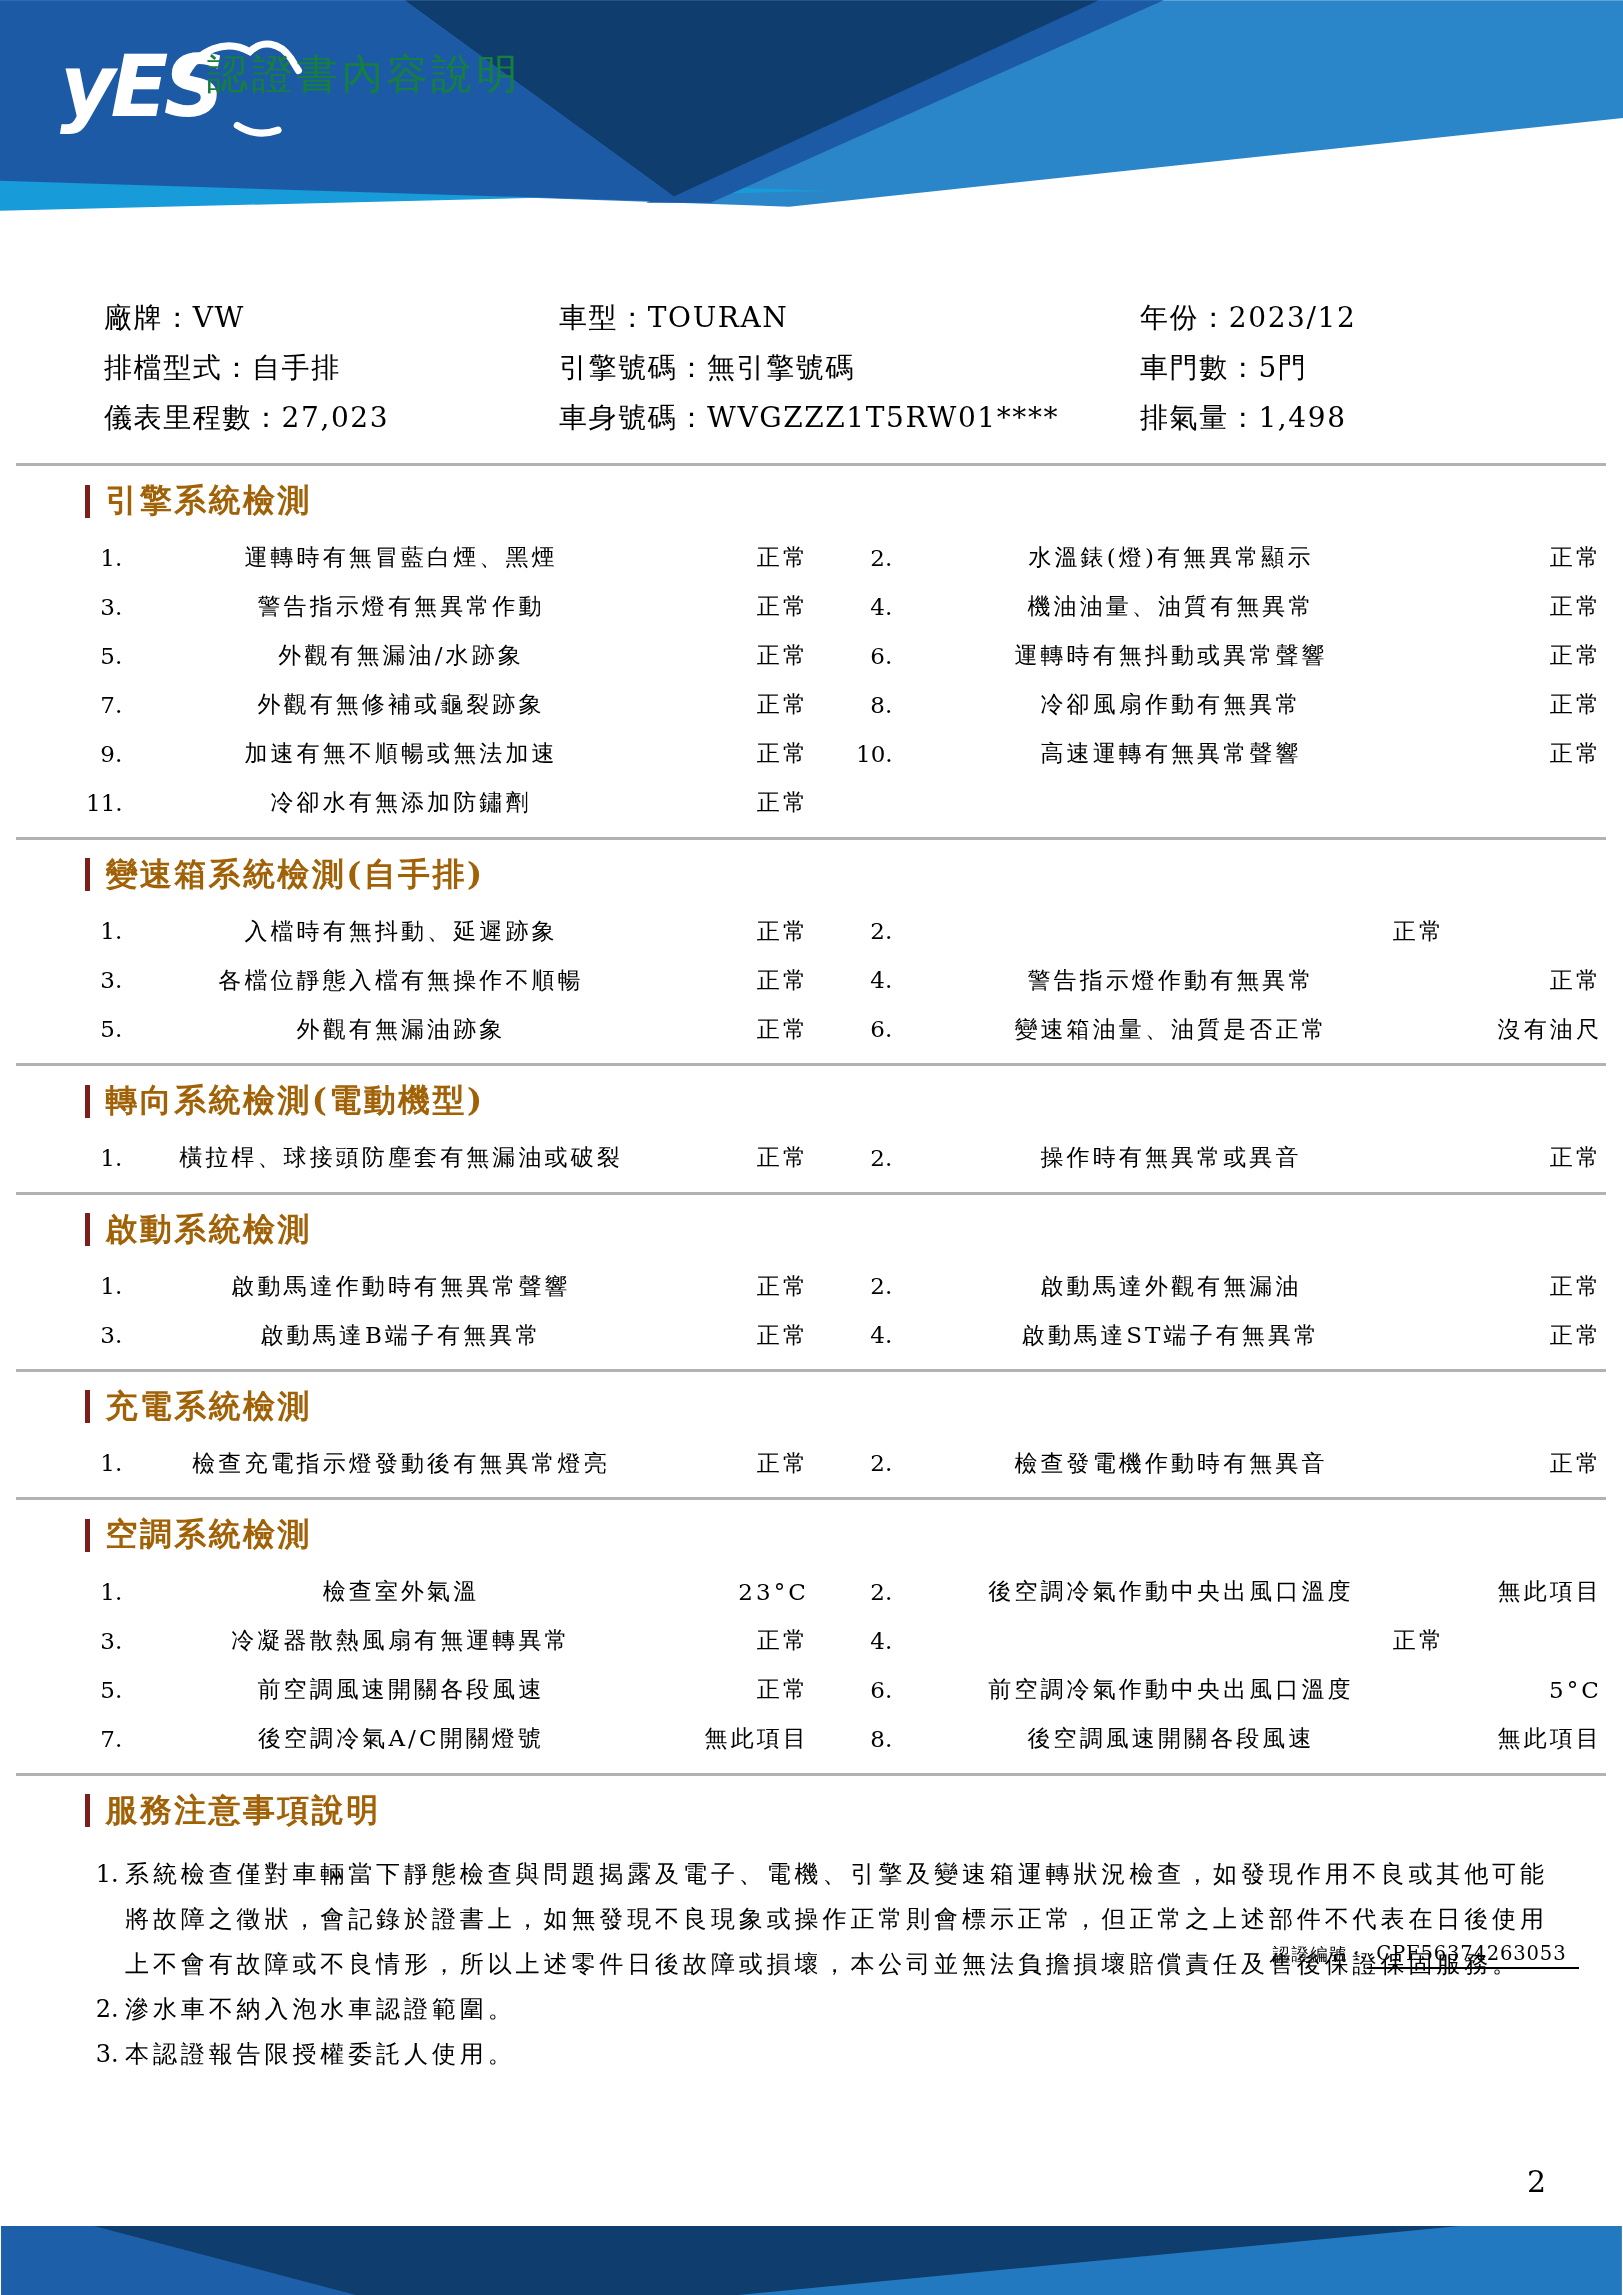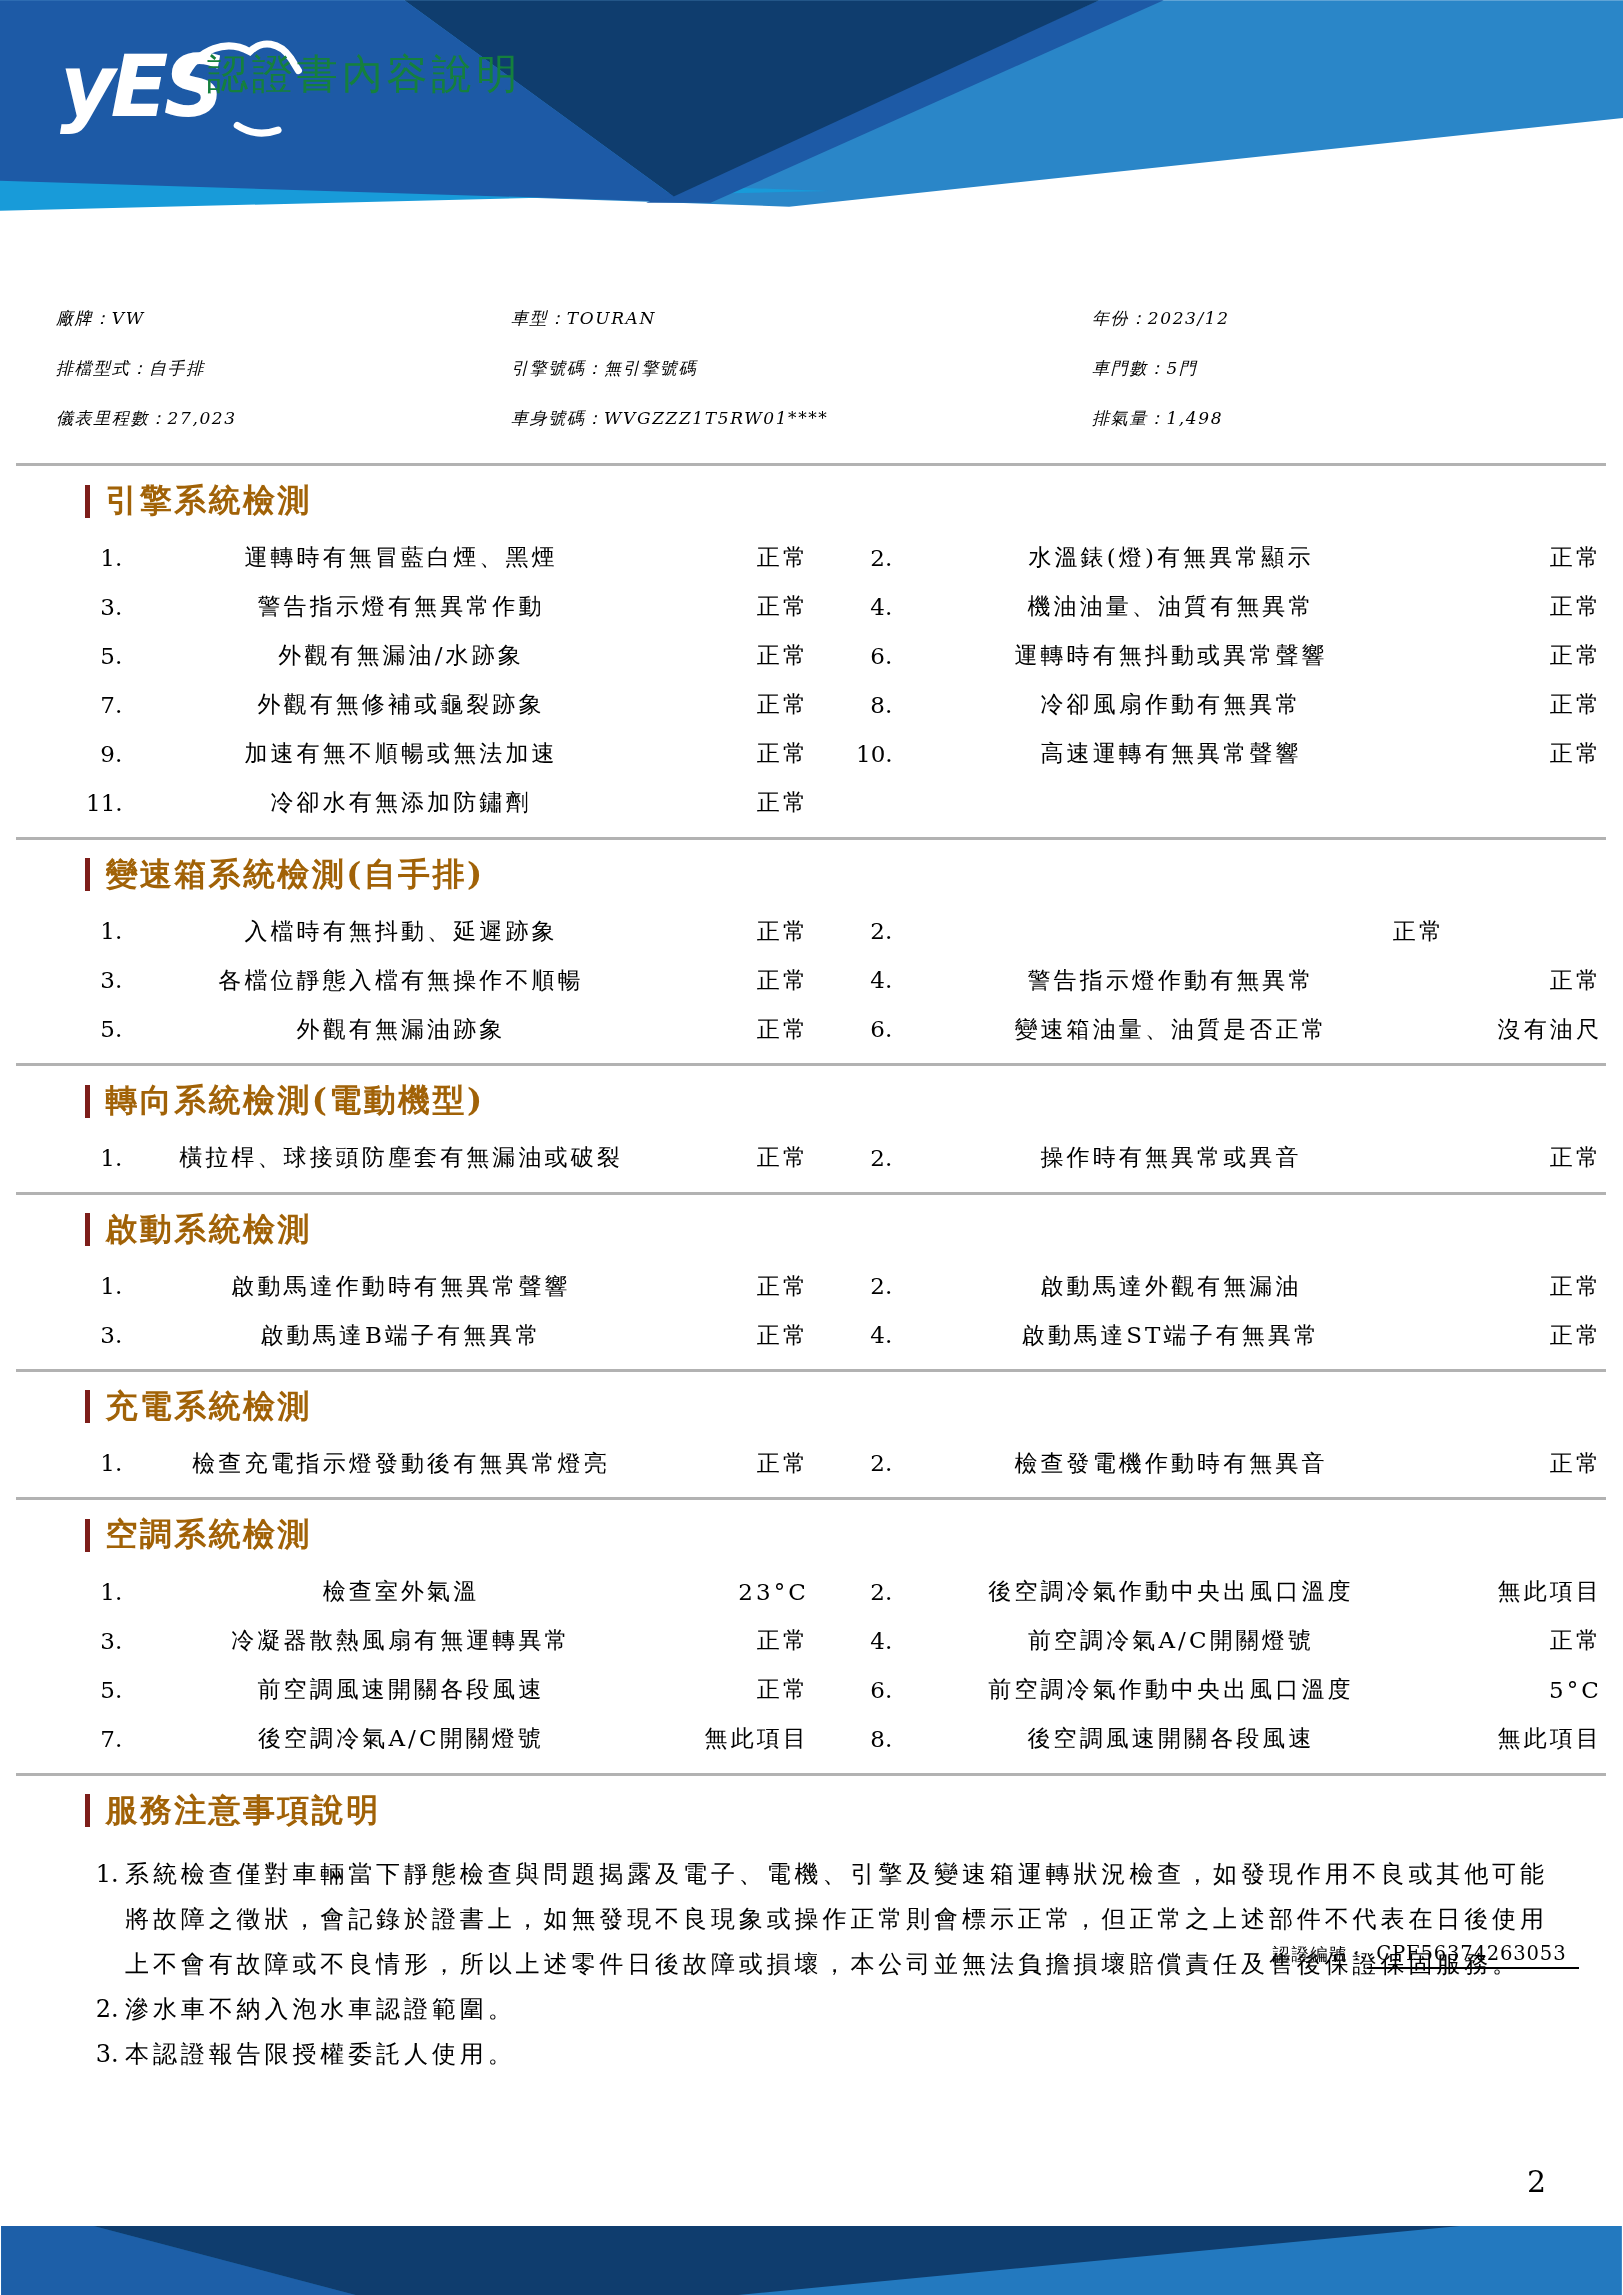--- a/index.html
+++ b/index.html
@@ -8,21 +8,21 @@
     font-family:"DejaVu Serif","Liberation Serif",serif;color:#000;
   }
   
   .header{position:absolute;top:0;left:0;width:1623px;height:214px;}
   .header svg.bg{position:absolute;top:0;left:0;}
   .logo{position:absolute;left:60px;top:28px;width:251px;height:118px;}
   .logo-text{font-family:"DejaVu Sans","Liberation Sans",sans-serif;font-style:italic;font-weight:800;font-size:108px;fill:#ffffff;letter-spacing:-6px;}
   .title{position:absolute;left:207px;top:47px;font-size:41px;font-weight:normal;color:#15803d;letter-spacing:3.9px;}
   
   .content{position:absolute;top:214px;left:0;width:1623px;}
-  .info{margin-top:79px;margin-bottom:20.4px;padding-left:56px;display:grid;grid-template-columns:455px 581px auto;font-size:17px;line-height:50px;letter-spacing:1.6px;font-style:italic;}
+  .info{margin-top:79px;margin-bottom:20.4px;padding-left:104px;display:grid;grid-template-columns:455px 581px auto;font-size:28px;line-height:50px;letter-spacing:1.6px;}
   .rule{border:none;border-top:3.9px solid #b2b2b2;margin:0 17.3px 0 15.7px;height:0;}
   .section-header{margin:14px 0 0 85px;display:flex;align-items:center;height:42px;}
   .section-bar{width:4.7px;height:33px;background:#7d1e1a;margin-right:15.7px;flex:none;}
   .section-title{font-size:32px;font-weight:bold;color:#a16207;letter-spacing:2.4px;}
   .rows{margin:11px 0 9.4px 0;padding:0 21px 0 86px;}
   .row{display:grid;grid-template-columns:41px 1fr 134px 47px 41px 1fr 157px;height:49px;align-items:center;font-size:23px;letter-spacing:3.1px;}
   .num{text-align:right;padding-right:4.7px;letter-spacing:0;}
   .status{text-align:right;white-space:nowrap;}
   .txt{white-space:nowrap;overflow:hidden;text-align:center;}
   
@@ -239,21 +239,20 @@
             <span class="num">2.</span>
             <span class="txt">後空調冷氣作動中央出風口溫度</span>
             <span class="status">無此項目</span>
           </div>
           <div class="row">
             <span class="num">3.</span>
             <span class="txt">冷凝器散熱風扇有無運轉異常</span>
             <span class="status">正常</span>
             <span></span>
             <span class="num">4.</span>
-            <span class="txt">前空調冷氣A/C開關燈號</span>
             <span class="status">正常</span>
           </div>
           <div class="row">
             <span class="num">5.</span>
             <span class="txt">前空調風速開關各段風速</span>
             <span class="status">正常</span>
             <span></span>
             <span class="num">6.</span>
             <span class="txt">前空調冷氣作動中央出風口溫度</span>
             <span class="status">5°C</span>

